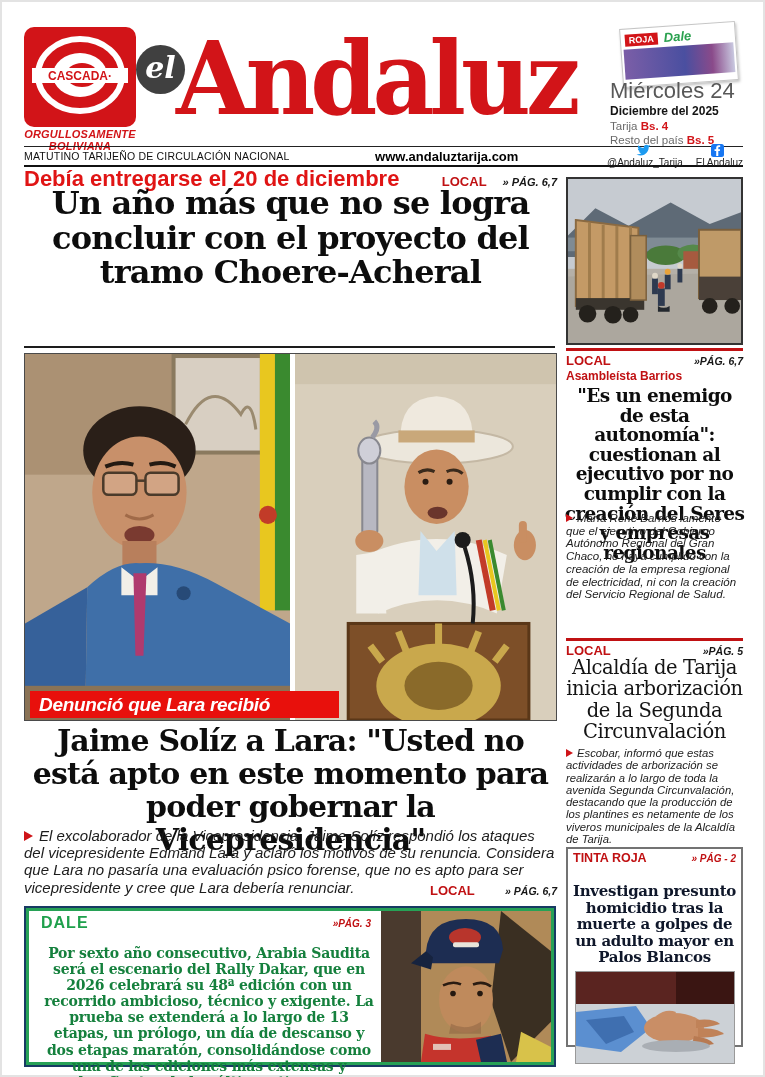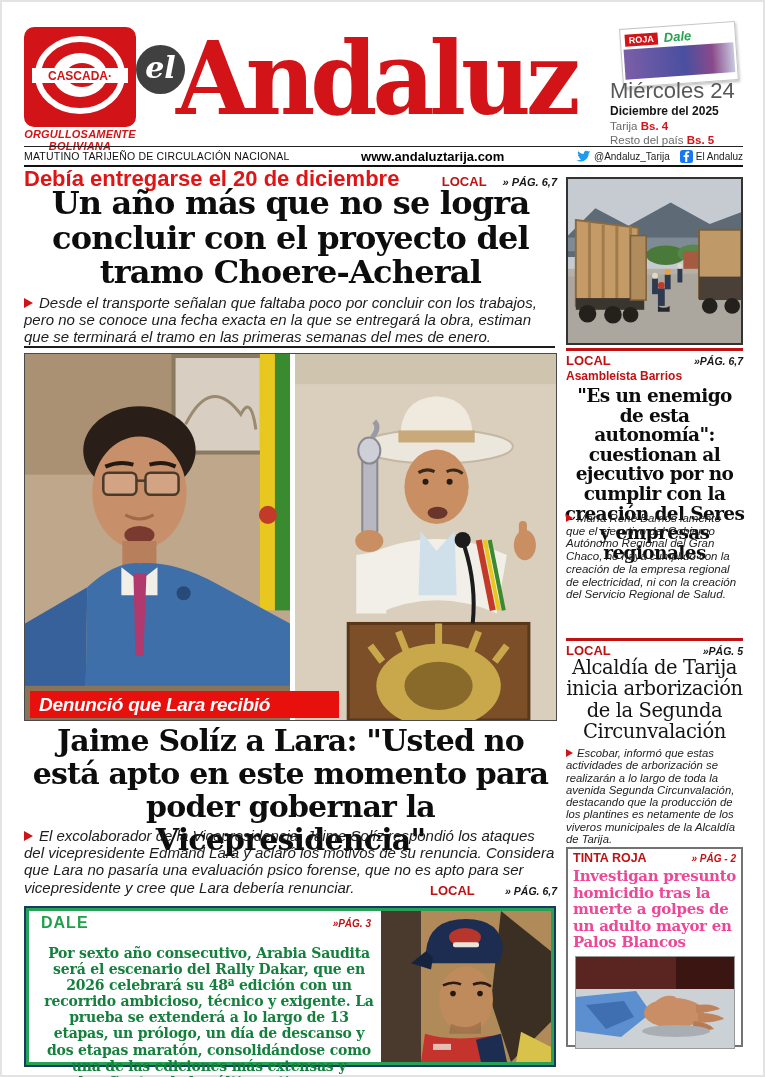--- a/index.html
+++ b/index.html
@@ -28,21 +28,21 @@
   .date-day{font-size:22px;line-height:26px;color:#585858;}
   .date-month{font-size:12px;line-height:15px;font-weight:bold;color:#141414;}
   .price-row{font-size:11.5px;line-height:14px;color:#6a6a6a;}
   .price-row b{color:#d21418;}
   .infobar{left:24px;top:146px;width:719px;height:18px;border-top:1px solid #222;
            border-bottom:2px solid #111;display:flex;align-items:center;justify-content:space-between;}
   .slogan{font-size:10.5px;color:#101010;letter-spacing:.2px;}
   .website{font-size:13px;font-weight:bold;color:#000000;}
   .social{display:flex;align-items:center;gap:10px;}
   .social .handle{font-size:10px;color:#222;margin-left:3px;}
-  .soc-item{display:flex;align-items:center;}
+  .soc-item{display:flex;align-items:center;flex-direction:column;}
   
   .kicker-row{left:24px;top:166px;width:533px;display:flex;justify-content:space-between;align-items:baseline;}
   .kicker{font-size:22px;font-weight:bold;color:#e01414;}
   .kright{display:flex;gap:16px;align-items:baseline;}
   .sec{font-size:13px;font-weight:bold;color:#c01113;}
   .pref{font-size:11px;font-weight:bold;font-style:italic;color:#161616;}
   .headline1{left:24px;top:186px;width:533px;text-align:center;font-family:"DejaVu Serif",serif;
              font-weight:bold;font-size:32px;line-height:34.5px;letter-spacing:-.8px;color:#0d0d0d;}
   .lead{font-style:italic;font-size:15px;line-height:17.2px;color:#1c1c1c;}
   .lead1{left:24px;top:294px;width:533px;}
@@ -83,22 +83,22 @@
   .sb1-lead{left:566px;top:512px;width:177px;font-size:11.5px;line-height:12.7px;}
   .sb2-headline{left:563px;top:657px;width:183px;text-align:center;font-family:"DejaVu Serif",serif;
                 font-size:19.5px;line-height:21.3px;letter-spacing:-.4px;color:#141414;}
   .sb2-lead{left:566px;top:747px;width:177px;font-size:11.3px;line-height:12.3px;}
   
   .tinta-box{left:566px;top:847px;width:177px;height:200px;border:2px solid #737373;box-sizing:border-box;
              background:#fff;padding:2px 5px;}
   .t-head{display:flex;justify-content:space-between;align-items:baseline;}
   .tsec{font-size:12.5px;font-weight:bold;color:#c01113;}
   .tpref{font-size:10px;font-weight:bold;font-style:italic;color:#c01113;}
-  .t-headline{font-family:"DejaVu Serif",serif;font-weight:bold;font-size:15px;
-              line-height:16.6px;color:#ec4899;margin-top:3px;letter-spacing:-.3px;}
+  .t-headline{text-align:center;font-family:"DejaVu Serif",serif;font-weight:bold;font-size:15px;
+              line-height:16.6px;color:#0f172a;margin-top:18px;letter-spacing:-.3px;}
   .t-photo{width:158px;height:91px;margin:5px auto 0;border:1px solid #999;overflow:hidden;}
 </style>
 </head>
 <body>
 
 <div class="page">
 
   <svg class="abs cascada" viewBox="0 0 112 100">
     <rect x="0" y="0" width="112" height="100" rx="10" fill="#d21418"></rect>
     <ellipse cx="56" cy="48" rx="42" ry="36" fill="none" stroke="#fff" stroke-width="6"></ellipse>
@@ -153,21 +153,20 @@
   </div>
 
   <div class="abs kicker-row">
     <span class="kicker">Debía entregarse el 20 de diciembre</span>
     <span class="kright">
       <span class="sec">LOCAL</span>
       <span class="pref">» PÁG.  6,7</span>
     </span>
   </div>
   <div class="abs headline1">Un año más que no se logra concluir con el proyecto del tramo Choere-Acheral</div>
-  <div class="abs lead lead1"><span class="bullet"></span><span>Desde el transporte señalan que faltaba poco por concluir con los trabajos, pero no se conoce una fecha exacta en la que se entregará la obra, estiman que se terminará el tramo en las primeras semanas del mes de enero.</span></div>
   <div class="abs rule1"></div>
 
   <div class="abs main-photo">
     <svg width="100%" height="100%" viewBox="0 0 529 364" preserveAspectRatio="none">
 
       <rect x="0" y="0" width="264" height="364" fill="#bfa78b"></rect>
       <rect x="0" y="0" width="150" height="120" fill="#ab9173"></rect>
       <rect x="148" y="2" width="88" height="96" fill="#d8cfc2" stroke="#8a7a5f" stroke-width="4"></rect>
       <path d="M160 70 Q185 20 215 60 Q225 40 230 75" stroke="#9a8a6f" stroke-width="3" fill="none"></path>
       <rect x="234" y="0" width="15" height="255" fill="#e8c71f"></rect>

